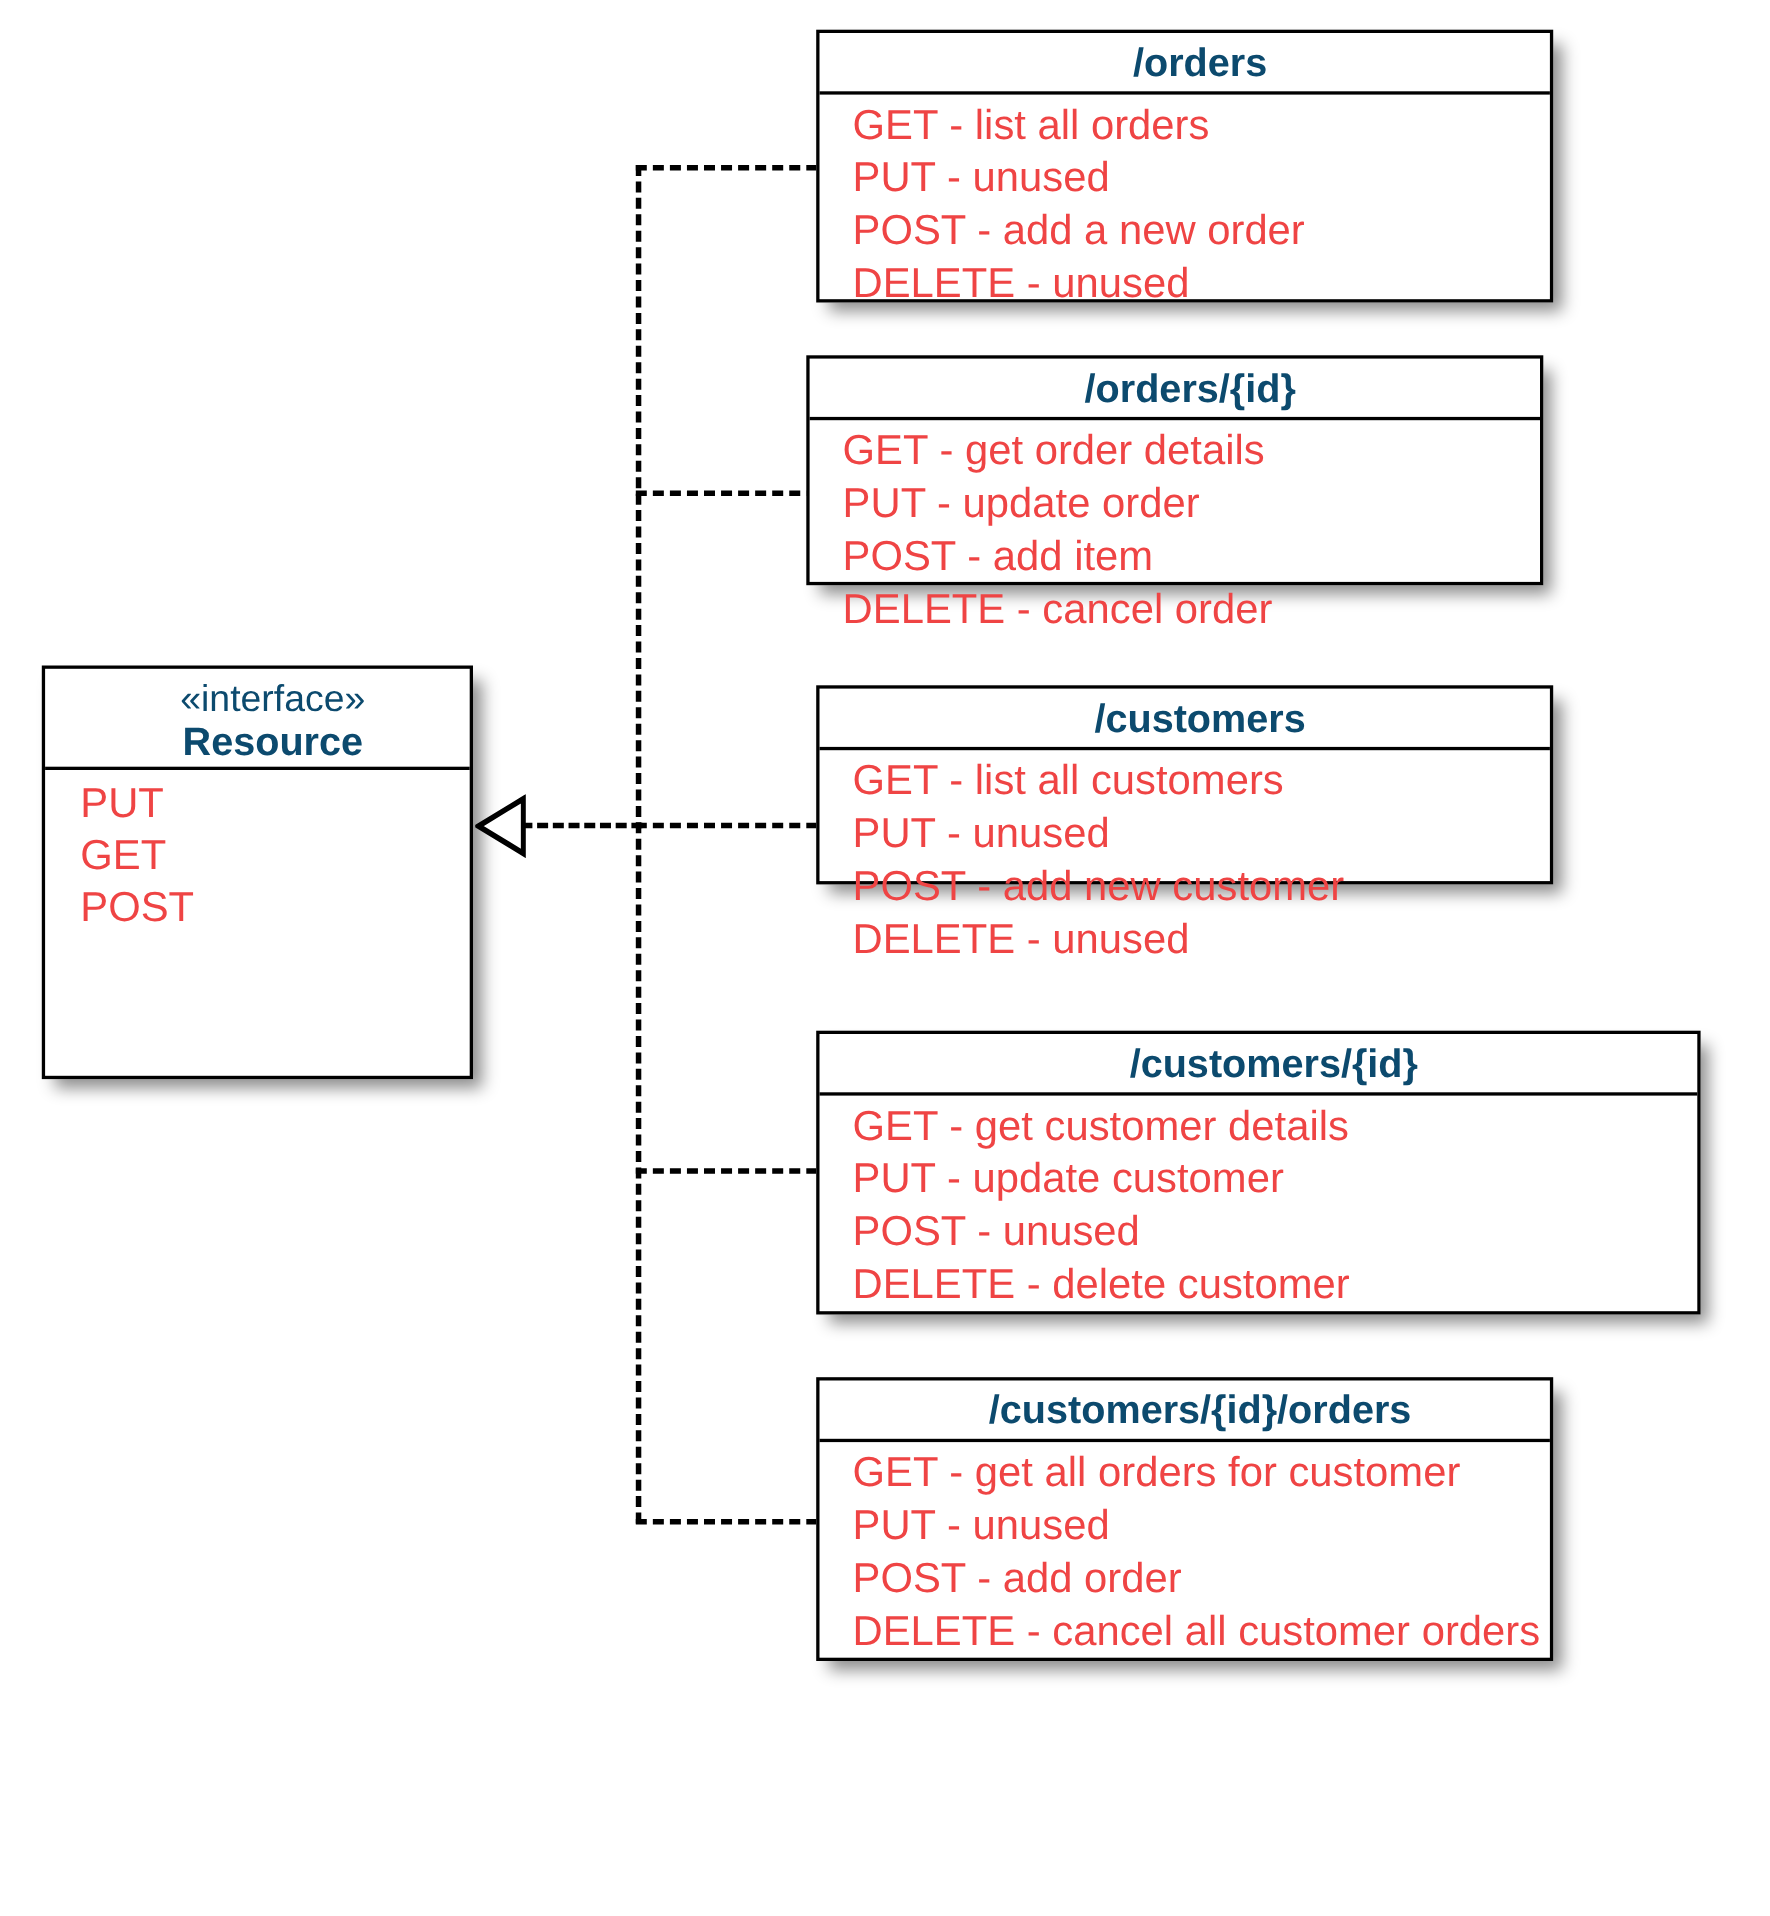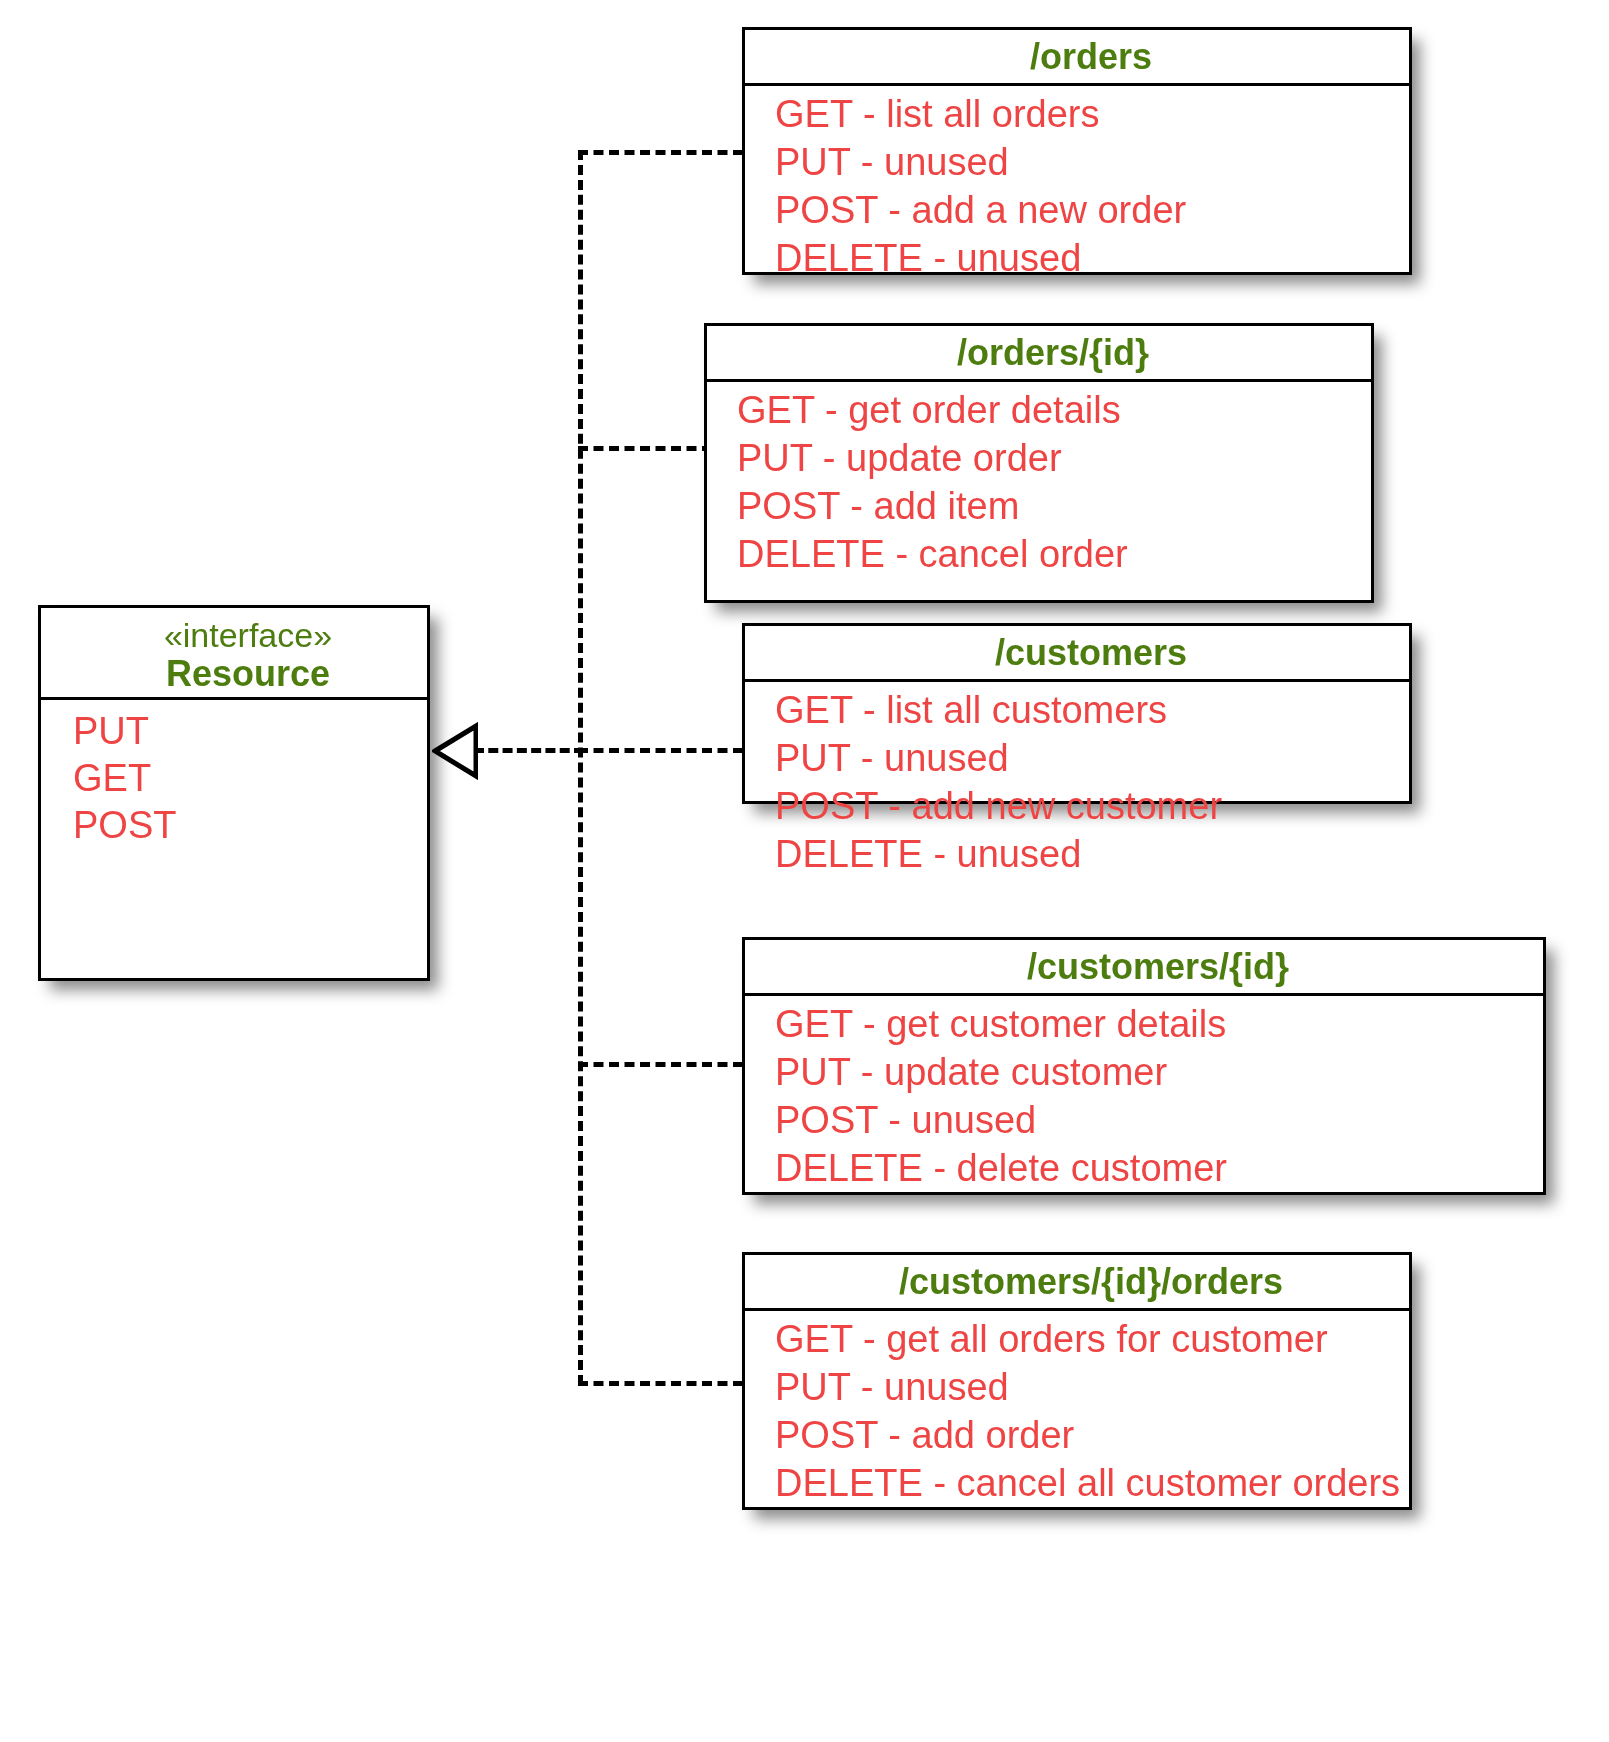--- a/index.html
+++ b/index.html
@@ -29,21 +29,21 @@
     border: 3px solid #000000;
     box-sizing: border-box;
     box-shadow: 10px 11px 14px -2px rgba(0,0,0,0.45);
     z-index: 5;
   }
 
   .uml-header {
     border-bottom: 3px solid #000000;
     text-align: center;
     font-weight: bold;
-    color: #4d7c0f;
+    color: #0c4a6e;
     box-sizing: border-box;
     display: flex;
     flex-direction: column;
     align-items: center;
     justify-content: center;
     padding-left: 28px;
   }
 
   .uml-body {
     box-sizing: border-box;
@@ -160,21 +160,21 @@
   <div class="uml-box endpoint-box" style="left:742px; top:27px; width:670px; height:248px;">
     <div class="uml-header">/orders</div>
     <div class="uml-body">
       <div class="uml-line">GET - list all orders</div>
       <div class="uml-line">PUT - unused</div>
       <div class="uml-line">POST - add a new order</div>
       <div class="uml-line">DELETE -  unused</div>
     </div>
   </div>
 
-  <div class="uml-box endpoint-box" style="left:704px; top:323px; width:670px; height:280px;">
+  <div class="uml-box endpoint-box" style="left:733px; top:323px; width:670px; height:209px;">
     <div class="uml-header">/orders/{id}</div>
     <div class="uml-body">
       <div class="uml-line">GET - get order details</div>
       <div class="uml-line">PUT - update order</div>
       <div class="uml-line">POST - add item</div>
       <div class="uml-line">DELETE - cancel order</div>
     </div>
   </div>
 
   <div class="uml-box endpoint-box" style="left:742px; top:623px; width:670px; height:181px;">

